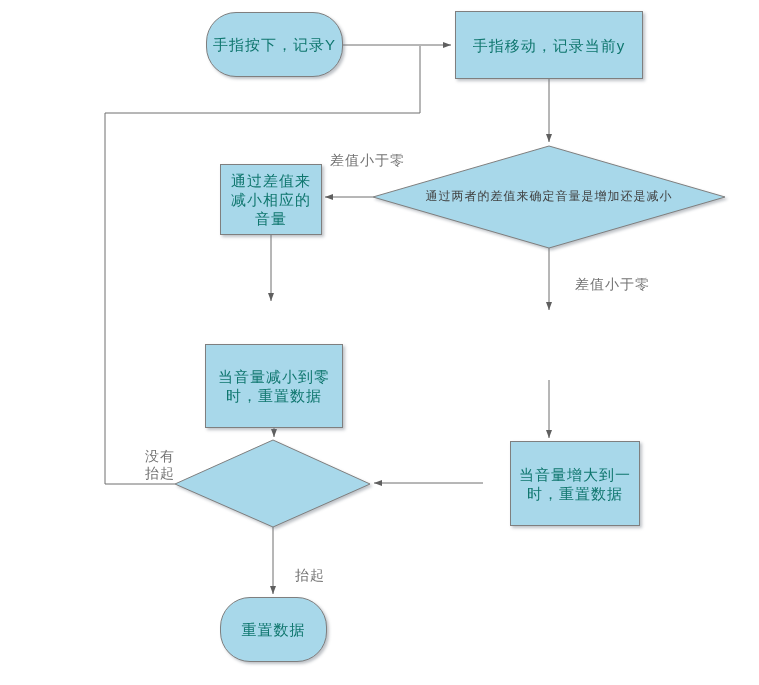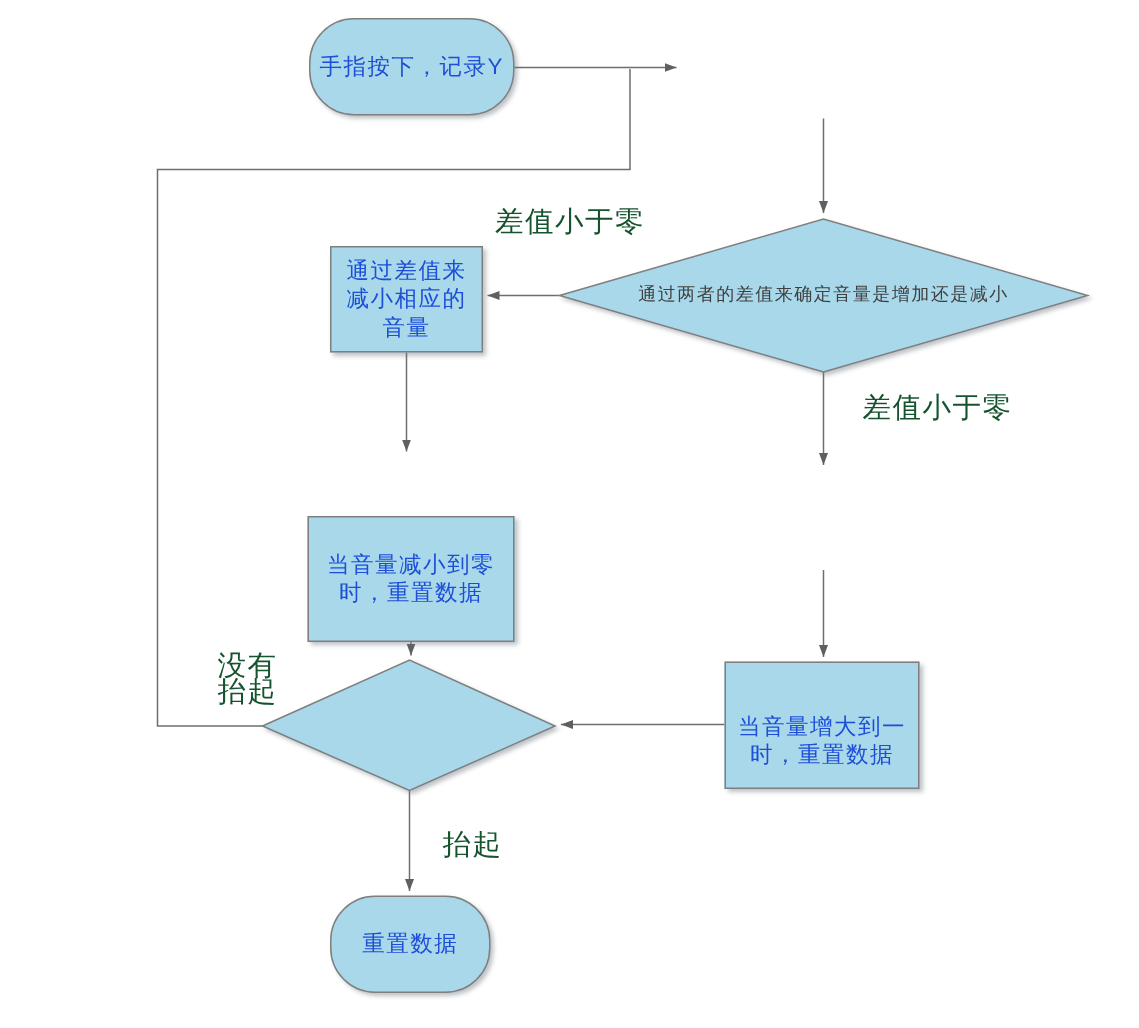--- a/index.html
+++ b/index.html
@@ -8,30 +8,30 @@
     position:relative;width:759px;height:685px;background:#ffffff;overflow:hidden;
     font-family:"Liberation Sans", sans-serif;
   }
   svg.wires{position:absolute;left:0;top:0;z-index:1;}
   .wire{fill:none;stroke:#6e6e6e;stroke-width:1;}
   .shape{fill:#A8D8EA;stroke:#7f7f7f;stroke-width:1;filter:drop-shadow(2px 2px 1.5px rgba(110,120,130,.45));}
   .node{
     position:absolute;z-index:2;background:#A8D8EA;border:1px solid #7f7f7f;
     box-shadow:2px 2px 3px rgba(110,120,130,.45);
     display:flex;align-items:center;justify-content:center;text-align:center;
-    font-size:15px;letter-spacing:1px;line-height:19px;color:#1d4ed8;
+    font-size:15px;letter-spacing:1px;line-height:19px;color:#0f766e;
     box-sizing:border-box;padding:2px 4px;
   }
   .stadium{border-radius:30px;}
   .diamond-text{
     position:absolute;z-index:3;display:flex;align-items:center;justify-content:center;
     text-align:center;font-size:12px;letter-spacing:1px;color:#404040;pointer-events:none;
   }
   .edge-label{
-    position:absolute;z-index:3;font-size:19px;letter-spacing:1px;color:#14532d;line-height:17px;
+    position:absolute;z-index:3;font-size:14px;letter-spacing:1px;color:#737373;line-height:17px;margin-top:12px;
   }
   .prewrap{white-space:pre-line;}
 </style>
 </head>
 <body>
 
 <div class="canvas">
 
   <svg class="wires" width="759" height="685" viewBox="0 0 759 685">
     <defs>
@@ -52,35 +52,38 @@
     <polyline class="wire" points="273,527 273,594" marker-end="url(#arw)"></polyline>
 
     <polygon class="shape" points="373,197 549,146 725,197 549,248"></polygon>
     <polygon class="shape" points="175,484 273,440 370,484 273,527"></polygon>
   </svg>
 
   <div class="node stadium" style="left:206px;top:12px;width:137px;height:65px;">
     <span>手指按下，记录Y</span>
   </div>
 
+  <div class="node" style="left:455px;top:11px;width:188px;height:68px;">
+    <span>手指移动，记录当前y</span>
+  </div>
 
   <div class="diamond-text" style="left:373px;top:146px;width:352px;height:101px;">
     <span>通过两者的差值来确定音量是增加还是减小</span>
   </div>
 
   <div class="node" style="left:220px;top:164px;width:102px;height:71px;">
     <span>通过差值来减小相应的音量</span>
   </div>
 
   <div class="node" style="left:205px;top:304px;width:138px;height:84px;padding:2px 10px;margin-top:40px;">
     <span>当音量减小到零时，重置数据</span>
   </div>
 
 
-  <div class="node" style="left:483px;top:441px;width:130px;height:85px;padding:12px 8px;align-items:flex-end;">
+  <div class="node" style="left:510px;top:441px;width:130px;height:85px;padding:12px 8px;">
     <span>当音量增大到一时，重置数据</span>
   </div>
 
 
   <div class="node stadium" style="left:220px;top:597px;width:107px;height:65px;justify-content:center;">
     <span>重置数据</span>
   </div>
 
   <div class="edge-label" style="left:330px;top:140px;">差值小于零</div>
 

